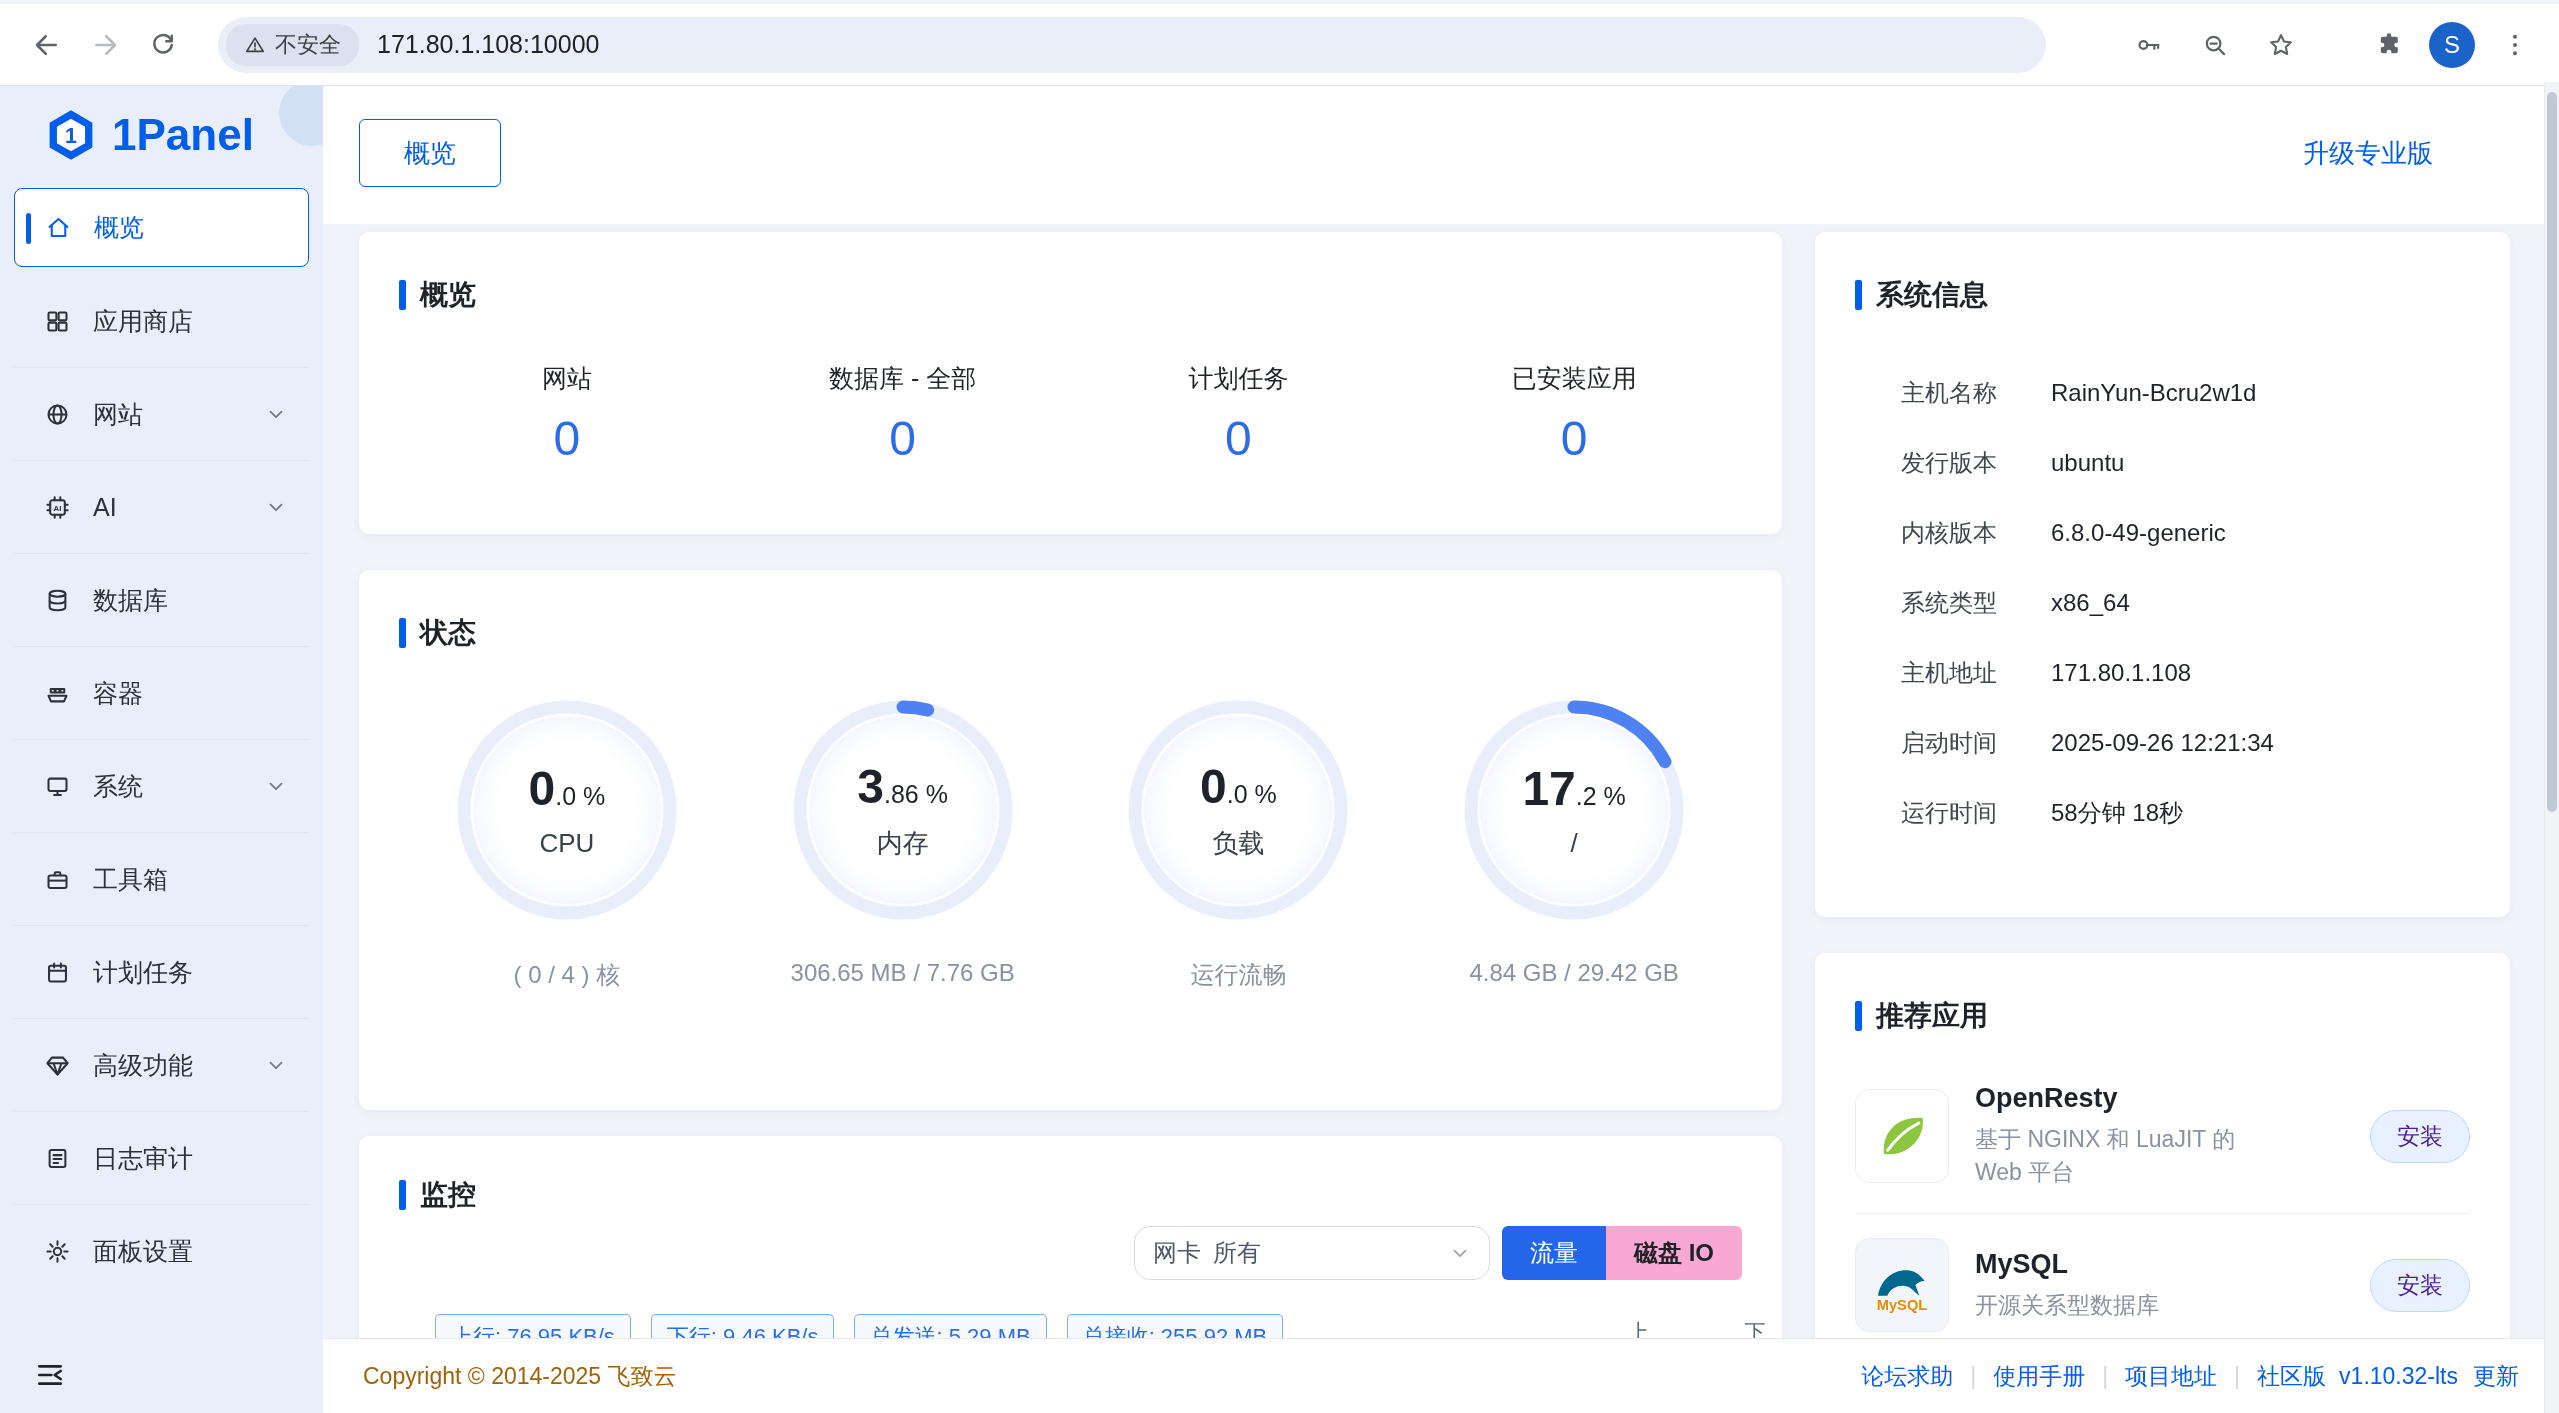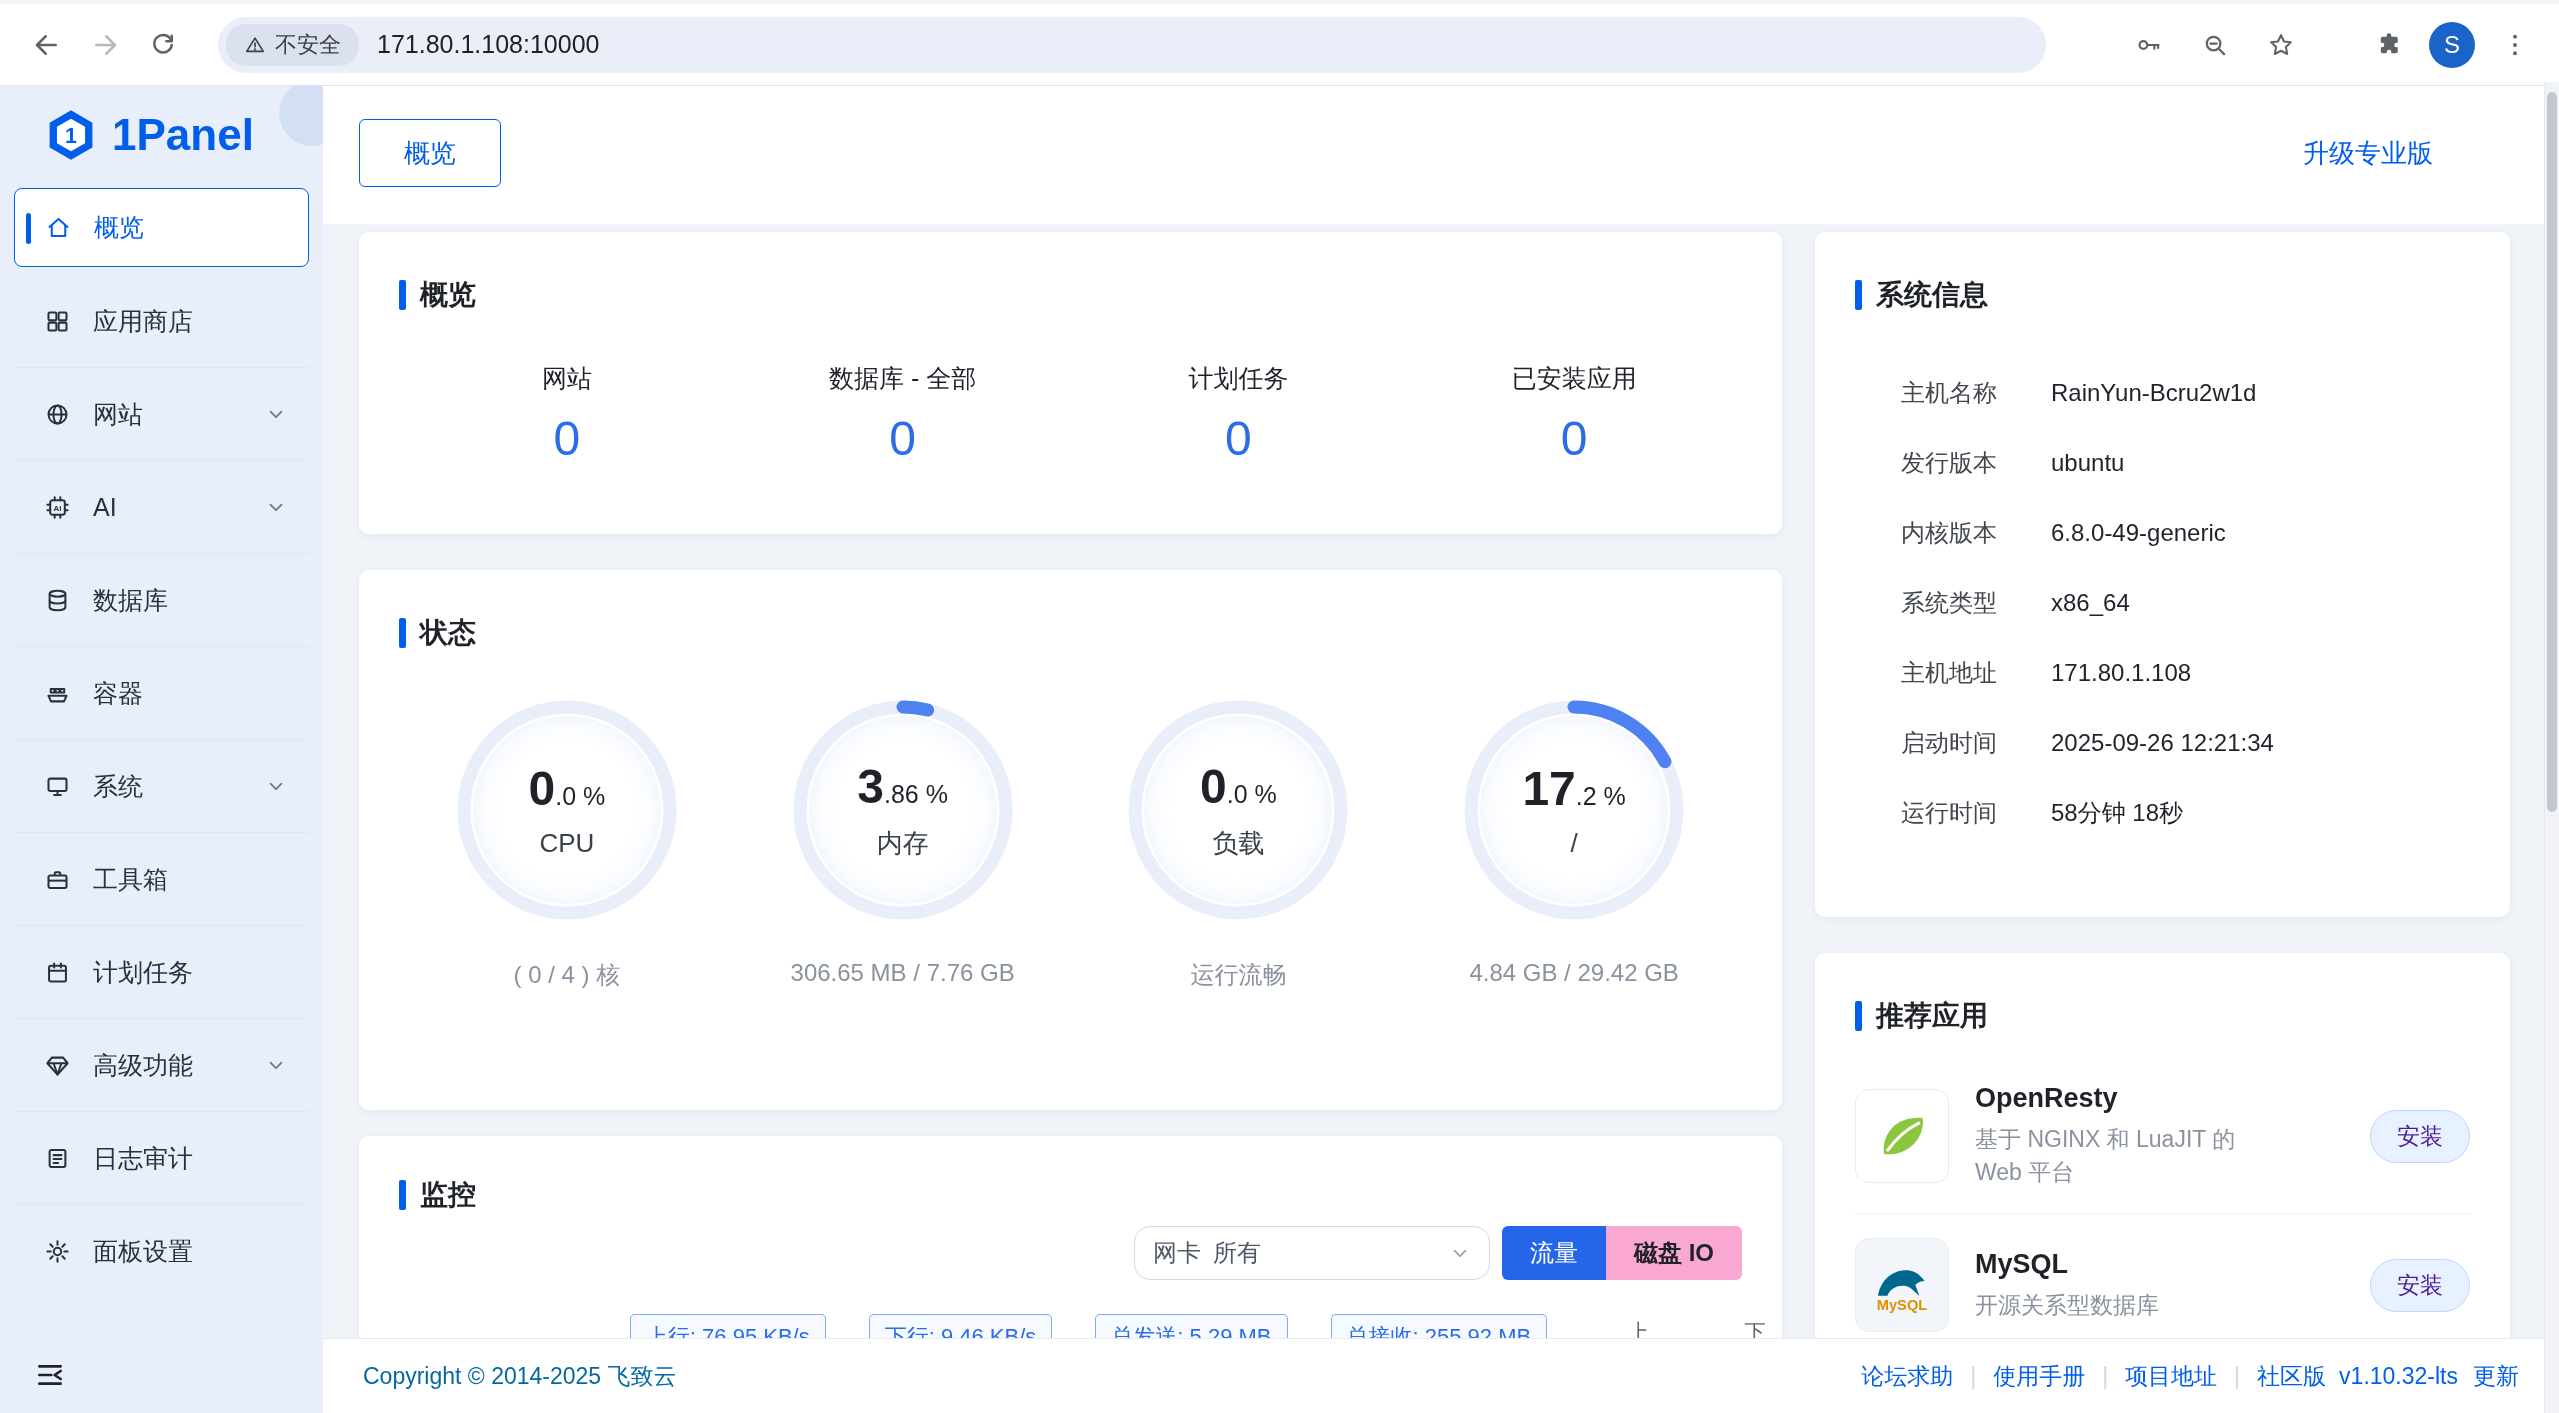--- a/index.html
+++ b/index.html
@@ -62,21 +62,21 @@
   .gauge-sub { margin-top:33px; font-size:24px; color:#8a919f; }
 
   #monitor-card { left:36px; top:1054px; width:1423px; height:380px; padding:40px; }
   .monitor-controls { display:flex; justify-content:flex-end; align-items:center; gap:12px; margin-top:12px; }
   .select { width:356px; height:54px; border:1px solid #d5dae3; border-radius:16px; background:#fff; display:flex; align-items:center; padding:0 18px; font-size:24px; color:#4e5969; gap:12px; cursor:pointer; }
   .select .sel-chev { margin-left:auto; color:#9aa3b0; width:22px; height:22px; }
   .seg { display:flex; }
   .seg-btn { height:54px; padding:0 28px; display:flex; align-items:center; font-size:24px; border:none; cursor:pointer; }
   .seg-btn.on { background:#2465e9; color:#fff; border-radius:6px 0 0 6px; }
   .seg-btn.off { background:#f9a8d4; color:#1f2329; border-radius:0 6px 6px 0;font-weight:bold; }
-  .tags { display:flex; gap:43px; margin-top:34px; margin-left:36px;justify-content:center; }
+  .tags { display:flex; gap:20px; margin-top:34px; margin-left:36px; }
   .tag { border:1px solid rgba(0,94,235,.5); background:#f6faff; color:#2a6cea; border-radius:5px; font-size:22px; padding:7px 15px; white-space:nowrap; }
   .legend { position:absolute; left:1232px; top:182px; display:flex; gap:42px; align-items:center; color:#5c6470; font-size:21px; }
   .legend-item { display:flex; align-items:center; gap:10px; cursor:pointer; }
 
   #sysinfo-card { left:1492px; top:150px; width:695px; height:685px; padding:44px 40px; }
   .info-rows { margin-top:44px; margin-left:46px; }
   .info-row { display:flex; height:70px; align-items:center; font-size:24px; }
   .info-label { width:150px; color:#42474e; flex:none; }
   .info-value { color:#1f2329; white-space:nowrap; }
 
@@ -85,21 +85,21 @@
   .app-row { display:flex; align-items:center; gap:26px; }
   .app-icon { width:94px; height:94px; border-radius:14px; border:1px solid #e9edf3; background:#fff; display:flex; align-items:center; justify-content:center; flex:none; }
   .app-icon.mysql { background:#f2f6fa; }
   .app-info { flex:1; min-width:0; }
   .app-name { font-size:27px; font-weight:700; color:#1f2329; }
   .app-desc { margin-top:9px; font-size:23px; color:#8a919f; line-height:33px; max-width:310px; }
   .install-btn { flex:none; background:#e8f1ff; border:1px solid #bdd6ff; color:#4c1d95; font-size:23px; padding:10px 26px; border-radius:999px; cursor:pointer; }
   .app-divider { height:1px; background:#eef1f5; margin:24px 0; }
 
   .footer { position:absolute; left:0; bottom:0; width:100%; height:75px; background:#fff; border-top:1px solid #e7eaf0; display:flex; align-items:center; padding:0 40px; z-index:10; font-size:23px; }
-  .copyright { color:#0369a1; }
+  .copyright { color:#a16207; }
   .footer-links { margin-left:auto; display:flex; align-items:center; }
   .flink { color:#005eeb; text-decoration:none; cursor:pointer; }
   .fsep { color:#d3d8e0; margin:0 17px; }
   .fversion { color:#005eeb; margin-left:13px; }
   .fupdate { color:#005eeb; margin-left:15px; font-weight:500; text-decoration:none; cursor:pointer; }
 
   .scrollbar { position:absolute; top:82px; right:0; width:15px; bottom:0; background:#f1f3f6; border-left:1px solid #e6e9ee; z-index:60; }
   .scroll-thumb { position:absolute; top:10px; left:2px; width:10px; height:720px; border-radius:5px; background:#c2c8d2; cursor:pointer; }
 </style>
 </head>

